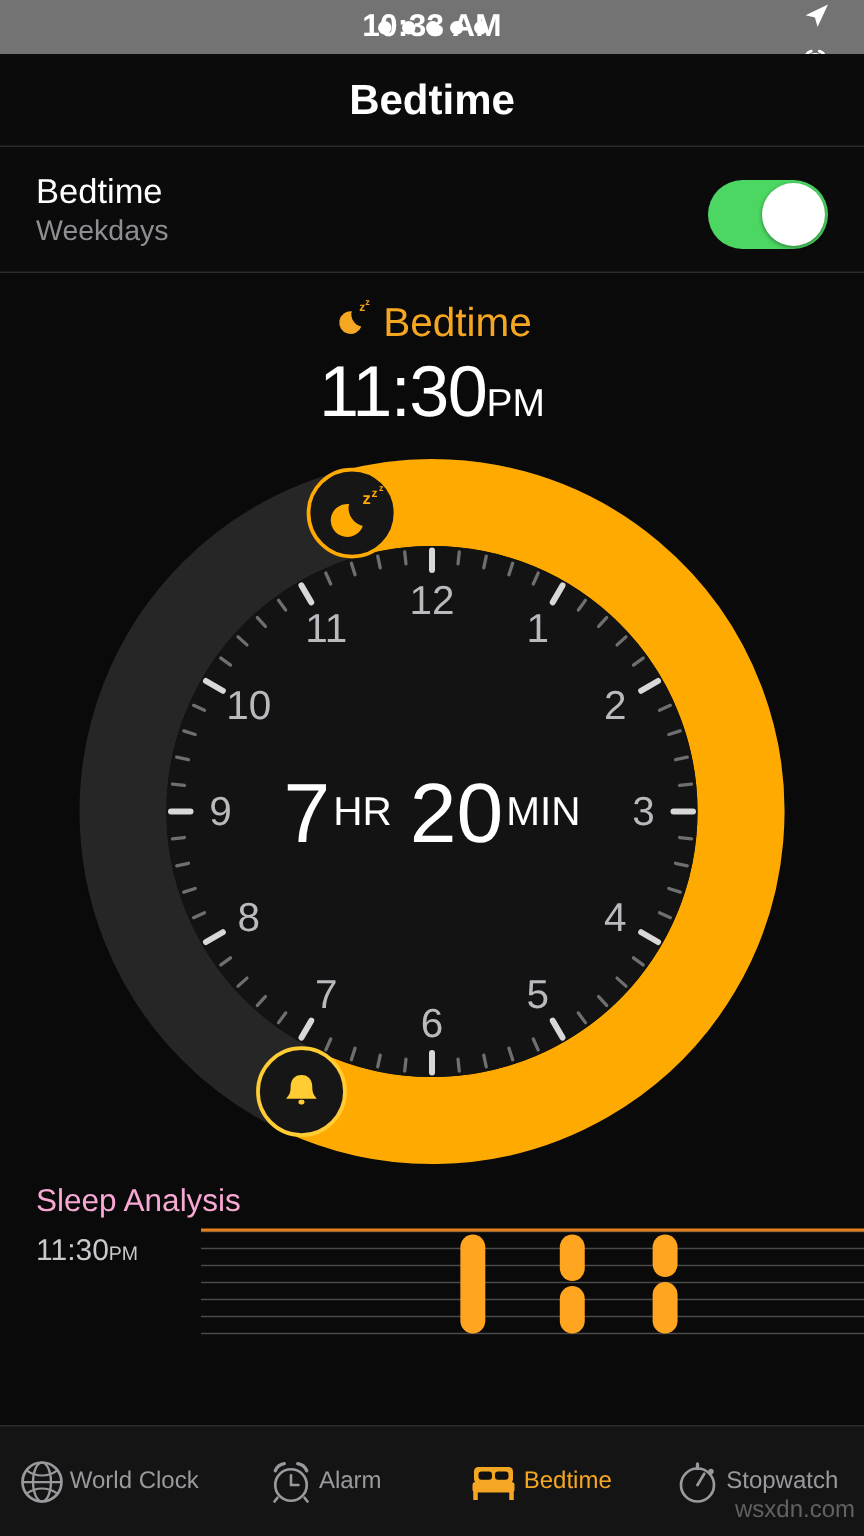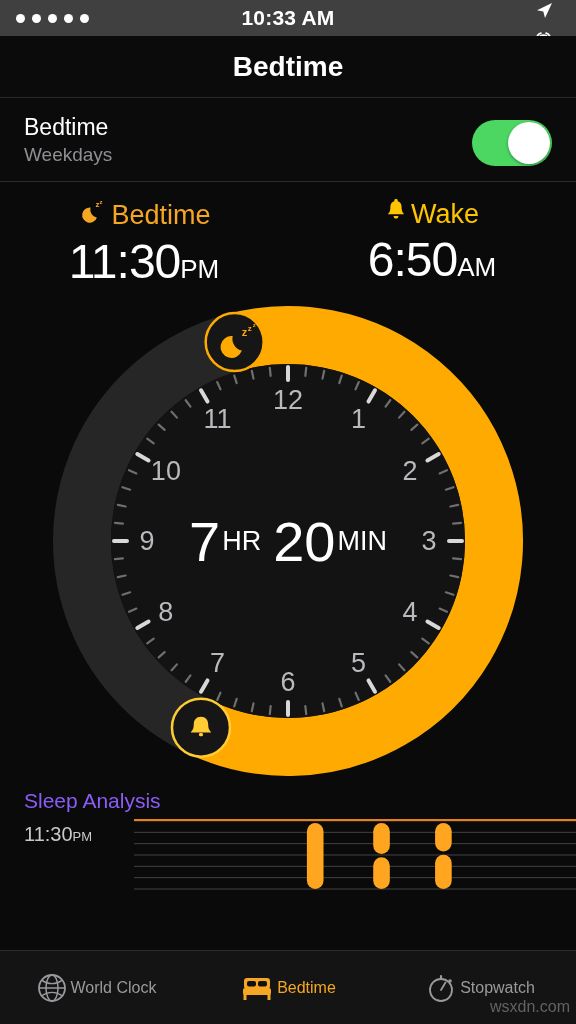--- a/index.html
+++ b/index.html
@@ -12,23 +12,24 @@
   #app {
     position: relative;
     width: 576px; height: 1024px;
     background: #0a0a0a;
   }
 
   
   .statusbar {
     position: relative;
     height: 36px;
-    background: #404040;
+    background: #737373;
     display: flex; align-items: center;
     padding: 1px 16px;
+    justify-content: center;
   }
   .sb-left { display: flex; align-items: center; gap: 7px; }
   .sb-dot { width: 9px; height: 9px; border-radius: 50%; background: #fff; }
   .sb-time {
     position: absolute; left: 0; right: 0; text-align: center;
     color: #fff; font-size: 21px; font-weight: bold; letter-spacing: .2px;
   }
   .sb-right {
     position: absolute; right: 12px; top: 0; height: 36px;
     display: flex; align-items: center; gap: 7px; flex-direction: column;
@@ -103,21 +104,21 @@
 
   
   .dialwrap {
     position: relative; height: 492px;
     background: #0a0a0a;
   }
   .dial { position: absolute; left: 50px; top: 0; }
 
   
   .analysis { position: relative; padding: 2px 0 0 24px; background: #0a0a0a; }
-  .an-title { color: #8b5cf6; font-size: 21px; }
+  .an-title { color: #f9a8d4; font-size: 21px; }
   .an-body { position: relative; display: flex; align-items: flex-start; margin-top: 4px; }
   .an-label { color: #c9c9cd; font-size: 20px; padding-top: 6px; width: 110px; }
   .an-label .suf { font-size: 13px; }
   .an-chart { position: relative; flex: 1; height: 74px; margin-right: 0px; }
 
   
   .tabbar {
     position: absolute; left: 0; bottom: 0;
     width: 576px; height: 74px;
     background: #141414;
@@ -193,33 +194,20 @@
         <span>
           <svg width="30" height="27" viewBox="0 0 30 27">
             <path d="M13.5 9.5 a7.6 7.6 0 1 0 6.4 10.2 a8.4 8.4 0 0 1 -6.4 -10.2 z" fill="#F5A623"></path>
             <text x="18.5" y="9" font-size="8" font-family="Liberation Sans, sans-serif" font-weight="bold" fill="#F5A623">z</text>
             <text x="22.5" y="5.5" font-size="6" font-family="Liberation Sans, sans-serif" font-weight="bold" fill="#F5A623">z</text>
           </svg>
         </span>
         <span>Bedtime</span>
       </div>
       <div class="tc-val"><span>11:30</span><span class="suf">PM</span></div>
-    </div>
-    <div class="timecol">
-      <div class="tc-head wake">
-        <span>
-          <svg width="22" height="25" viewBox="0 0 22 25">
-            <path d="M11 3 c-3.6 0 -5.6 2.6 -5.6 6 c0 4.6 -1.4 5.6 -2.4 7.2 h16 c-1 -1.6 -2.4 -2.6 -2.4 -7.2 c0 -3.4 -2 -6 -5.6 -6 z" fill="#FFC400"></path>
-            <rect x="9.4" y="1" width="3.2" height="2.4" rx="1.2" fill="#FFC400"></rect>
-            <path d="M8.6 18 h4.8 c0 1.6 -1 2.6 -2.4 2.6 c-1.4 0 -2.4 -1 -2.4 -2.6 z" fill="#FFC400"></path>
-          </svg>
-        </span>
-        <span>Wake</span>
-      </div>
-      <div class="tc-val"><span>6:50</span><span class="suf">AM</span></div>
     </div>
   </div>
 
   <div class="dialwrap">
     <svg class="dial" id="dialsvg" width="476" height="492" viewBox="0 0 476 492">
 
       <circle id="ringTrack" cx="238" cy="246" r="206" fill="none" stroke-width="58" stroke="#262626"></circle>
 
       <path id="ringArc" fill="none" stroke-width="58" stroke-linecap="round" stroke="#FFAA00" d="M 184.68327670888075 47.019279784451925 A 206 206 0 1 1 150.97322460037606 432.7145960109798"></path>
 
@@ -348,20 +336,33 @@
         <svg width="32" height="32" viewBox="0 0 32 32">
           <circle cx="16" cy="16" r="13" fill="none" stroke="currentColor" stroke-width="1.8"></circle>
           <ellipse cx="16" cy="16" rx="6" ry="13" fill="none" stroke="currentColor" stroke-width="1.5"></ellipse>
           <line x1="3" y1="16" x2="29" y2="16" stroke="currentColor" stroke-width="1.5"></line>
           <path d="M6 8.4 a17 17 0 0 0 20 0" fill="none" stroke="currentColor" stroke-width="1.4"></path>
           <path d="M6 23.6 a17 17 0 0 1 20 0" fill="none" stroke="currentColor" stroke-width="1.4"></path>
         </svg>
       </span>
       <span class="tab-label">World Clock</span>
     </div>
+    <div class="tab">
+      <span class="tab-icon">
+        <svg width="32" height="32" viewBox="0 0 32 32">
+          <circle cx="16" cy="18" r="10.5" fill="none" stroke="currentColor" stroke-width="1.8"></circle>
+          <path d="M16 11.5 L16 18 L21 18" fill="none" stroke="currentColor" stroke-width="1.7" stroke-linecap="round"></path>
+          <path d="M5.5 8.5 A8 8 0 0 1 11.5 3.8" fill="none" stroke="currentColor" stroke-width="2.2" stroke-linecap="round"></path>
+          <path d="M26.5 8.5 A8 8 0 0 0 20.5 3.8" fill="none" stroke="currentColor" stroke-width="2.2" stroke-linecap="round"></path>
+          <line x1="7" y1="26.5" x2="5" y2="29" stroke="currentColor" stroke-width="1.8" stroke-linecap="round"></line>
+          <line x1="25" y1="26.5" x2="27" y2="29" stroke="currentColor" stroke-width="1.8" stroke-linecap="round"></line>
+        </svg>
+      </span>
+      <span class="tab-label">Alarm</span>
+    </div>
     <div class="tab active">
       <span class="tab-icon">
         <svg width="34" height="32" viewBox="0 0 34 32">
           <rect x="4" y="6" width="26" height="11" rx="3" fill="currentColor"></rect>
           <rect x="7" y="9" width="9" height="5.5" rx="2" fill="#111"></rect>
           <rect x="18" y="9" width="9" height="5.5" rx="2" fill="#111"></rect>
           <rect x="3" y="16" width="28" height="7" rx="2" fill="currentColor"></rect>
           <rect x="3.5" y="22" width="3" height="6" fill="currentColor"></rect>
           <rect x="27.5" y="22" width="3" height="6" fill="currentColor"></rect>
         </svg>

